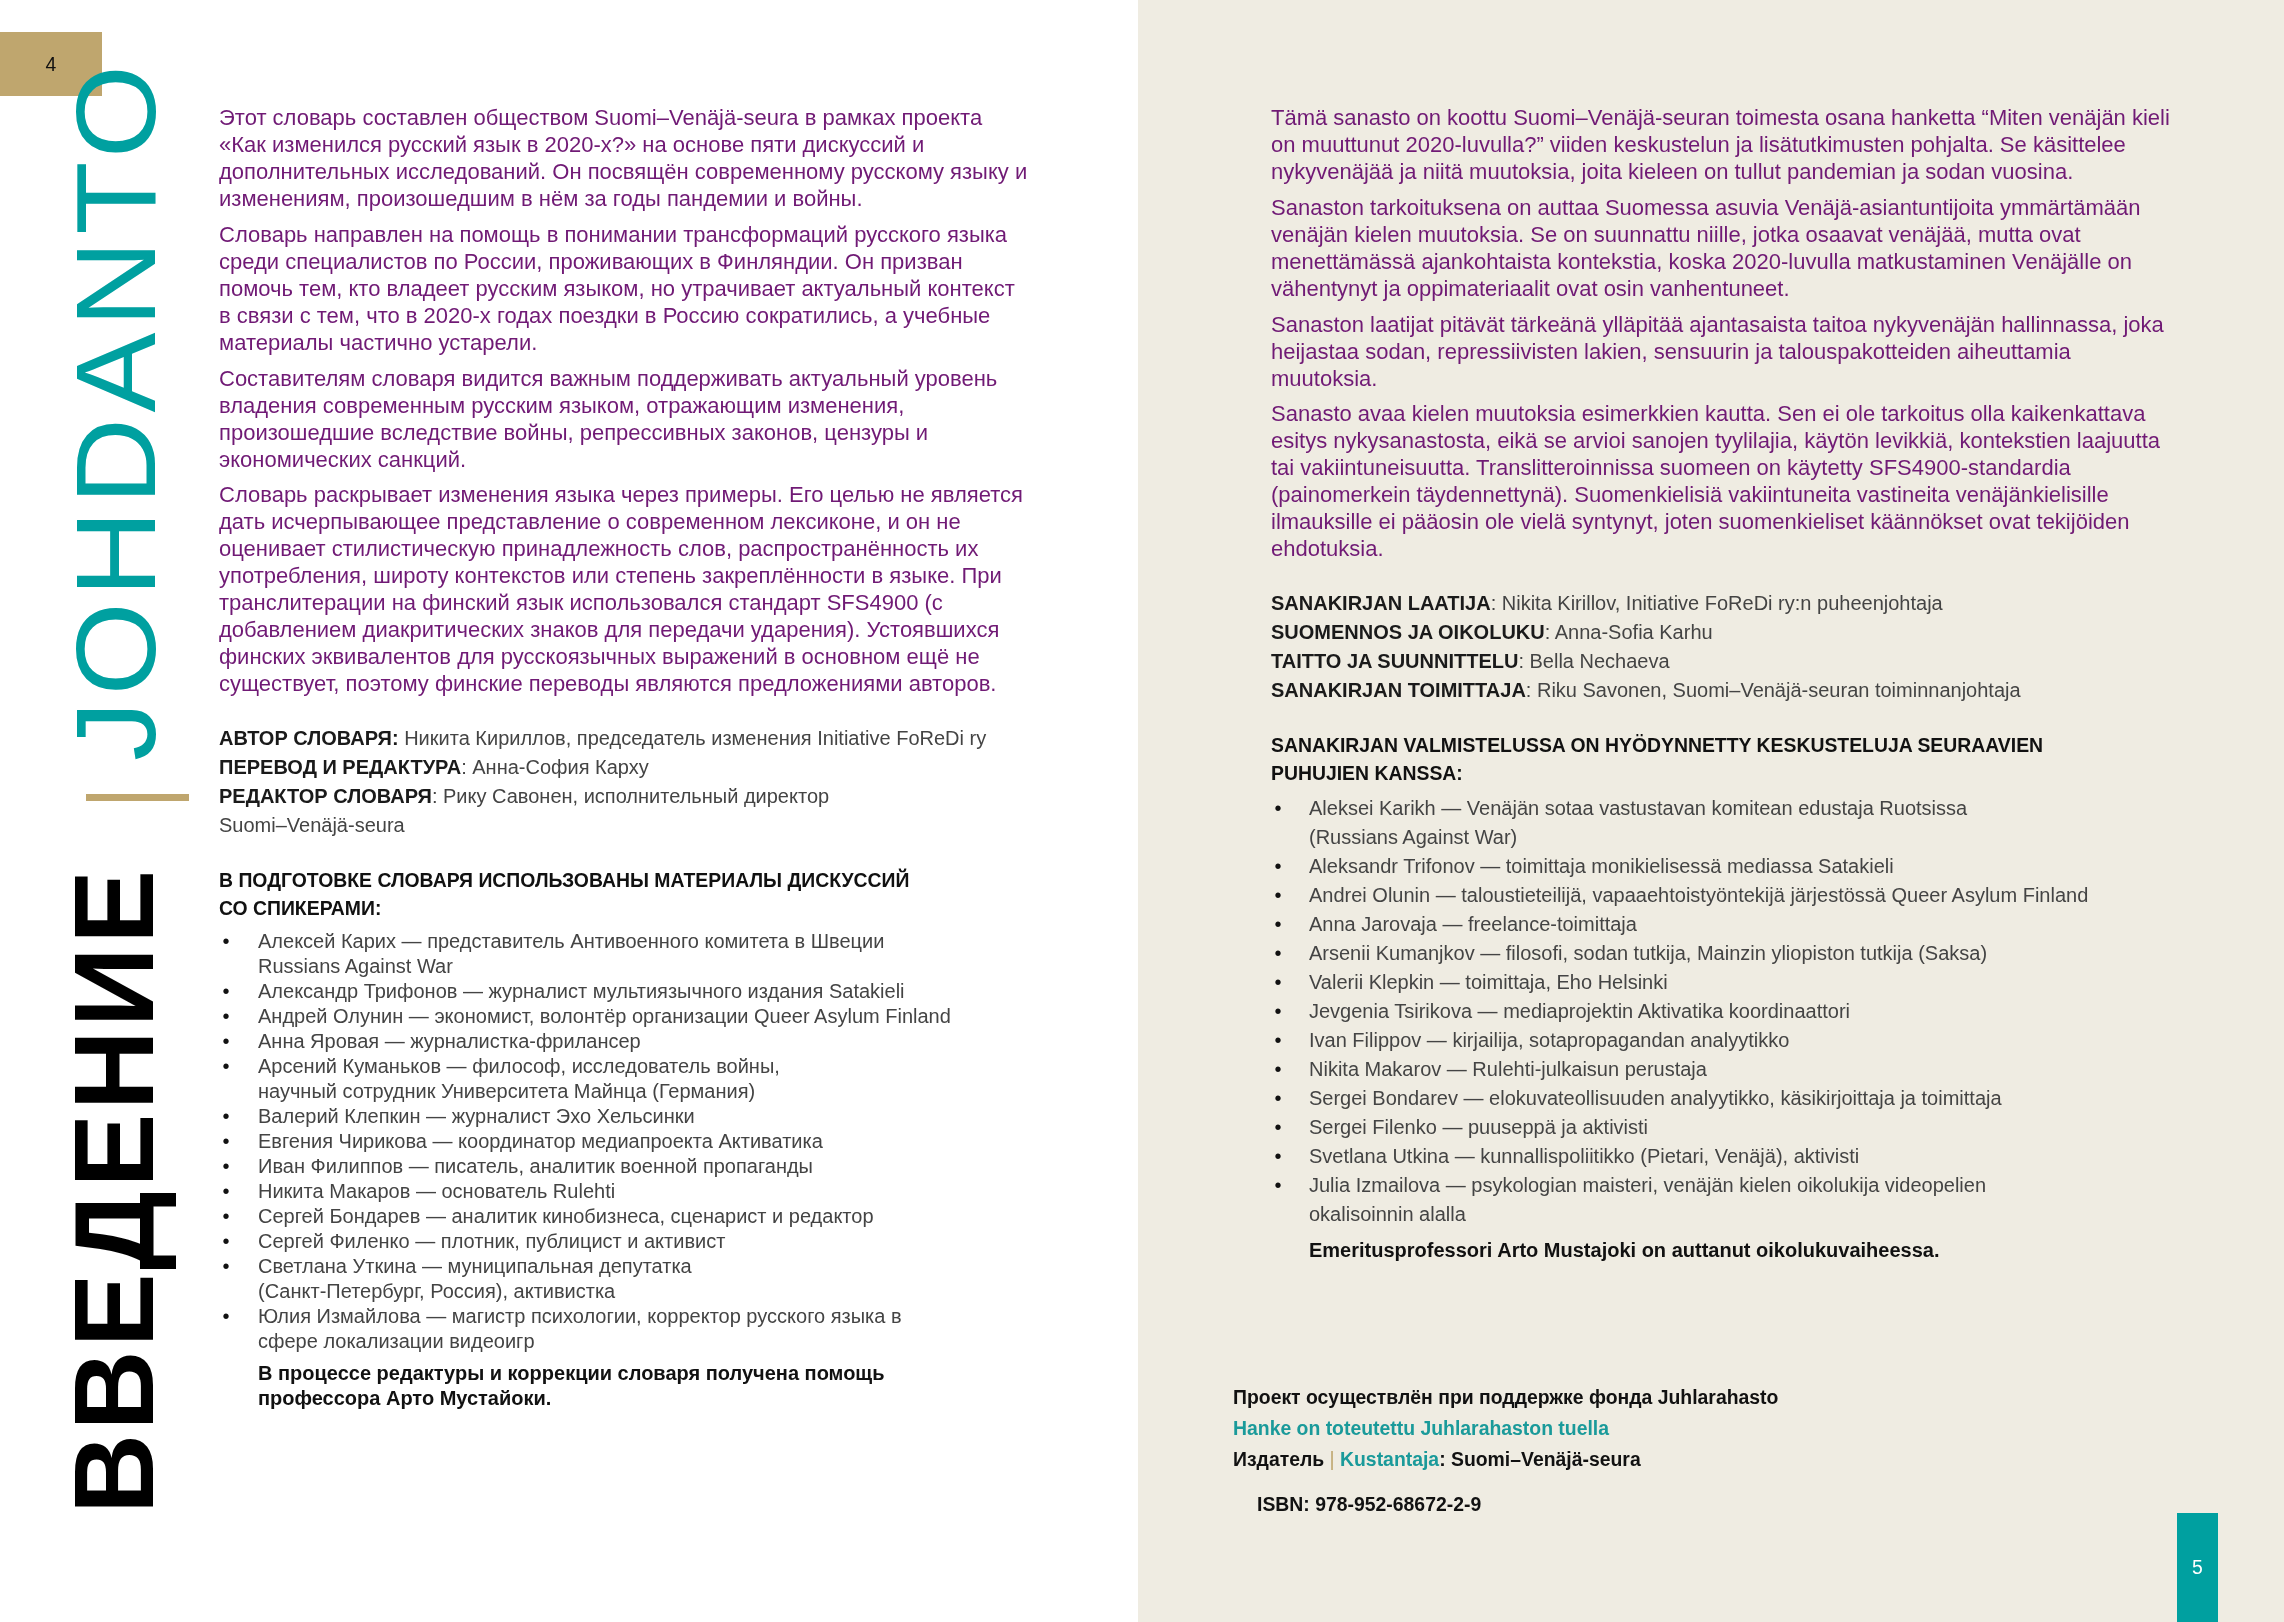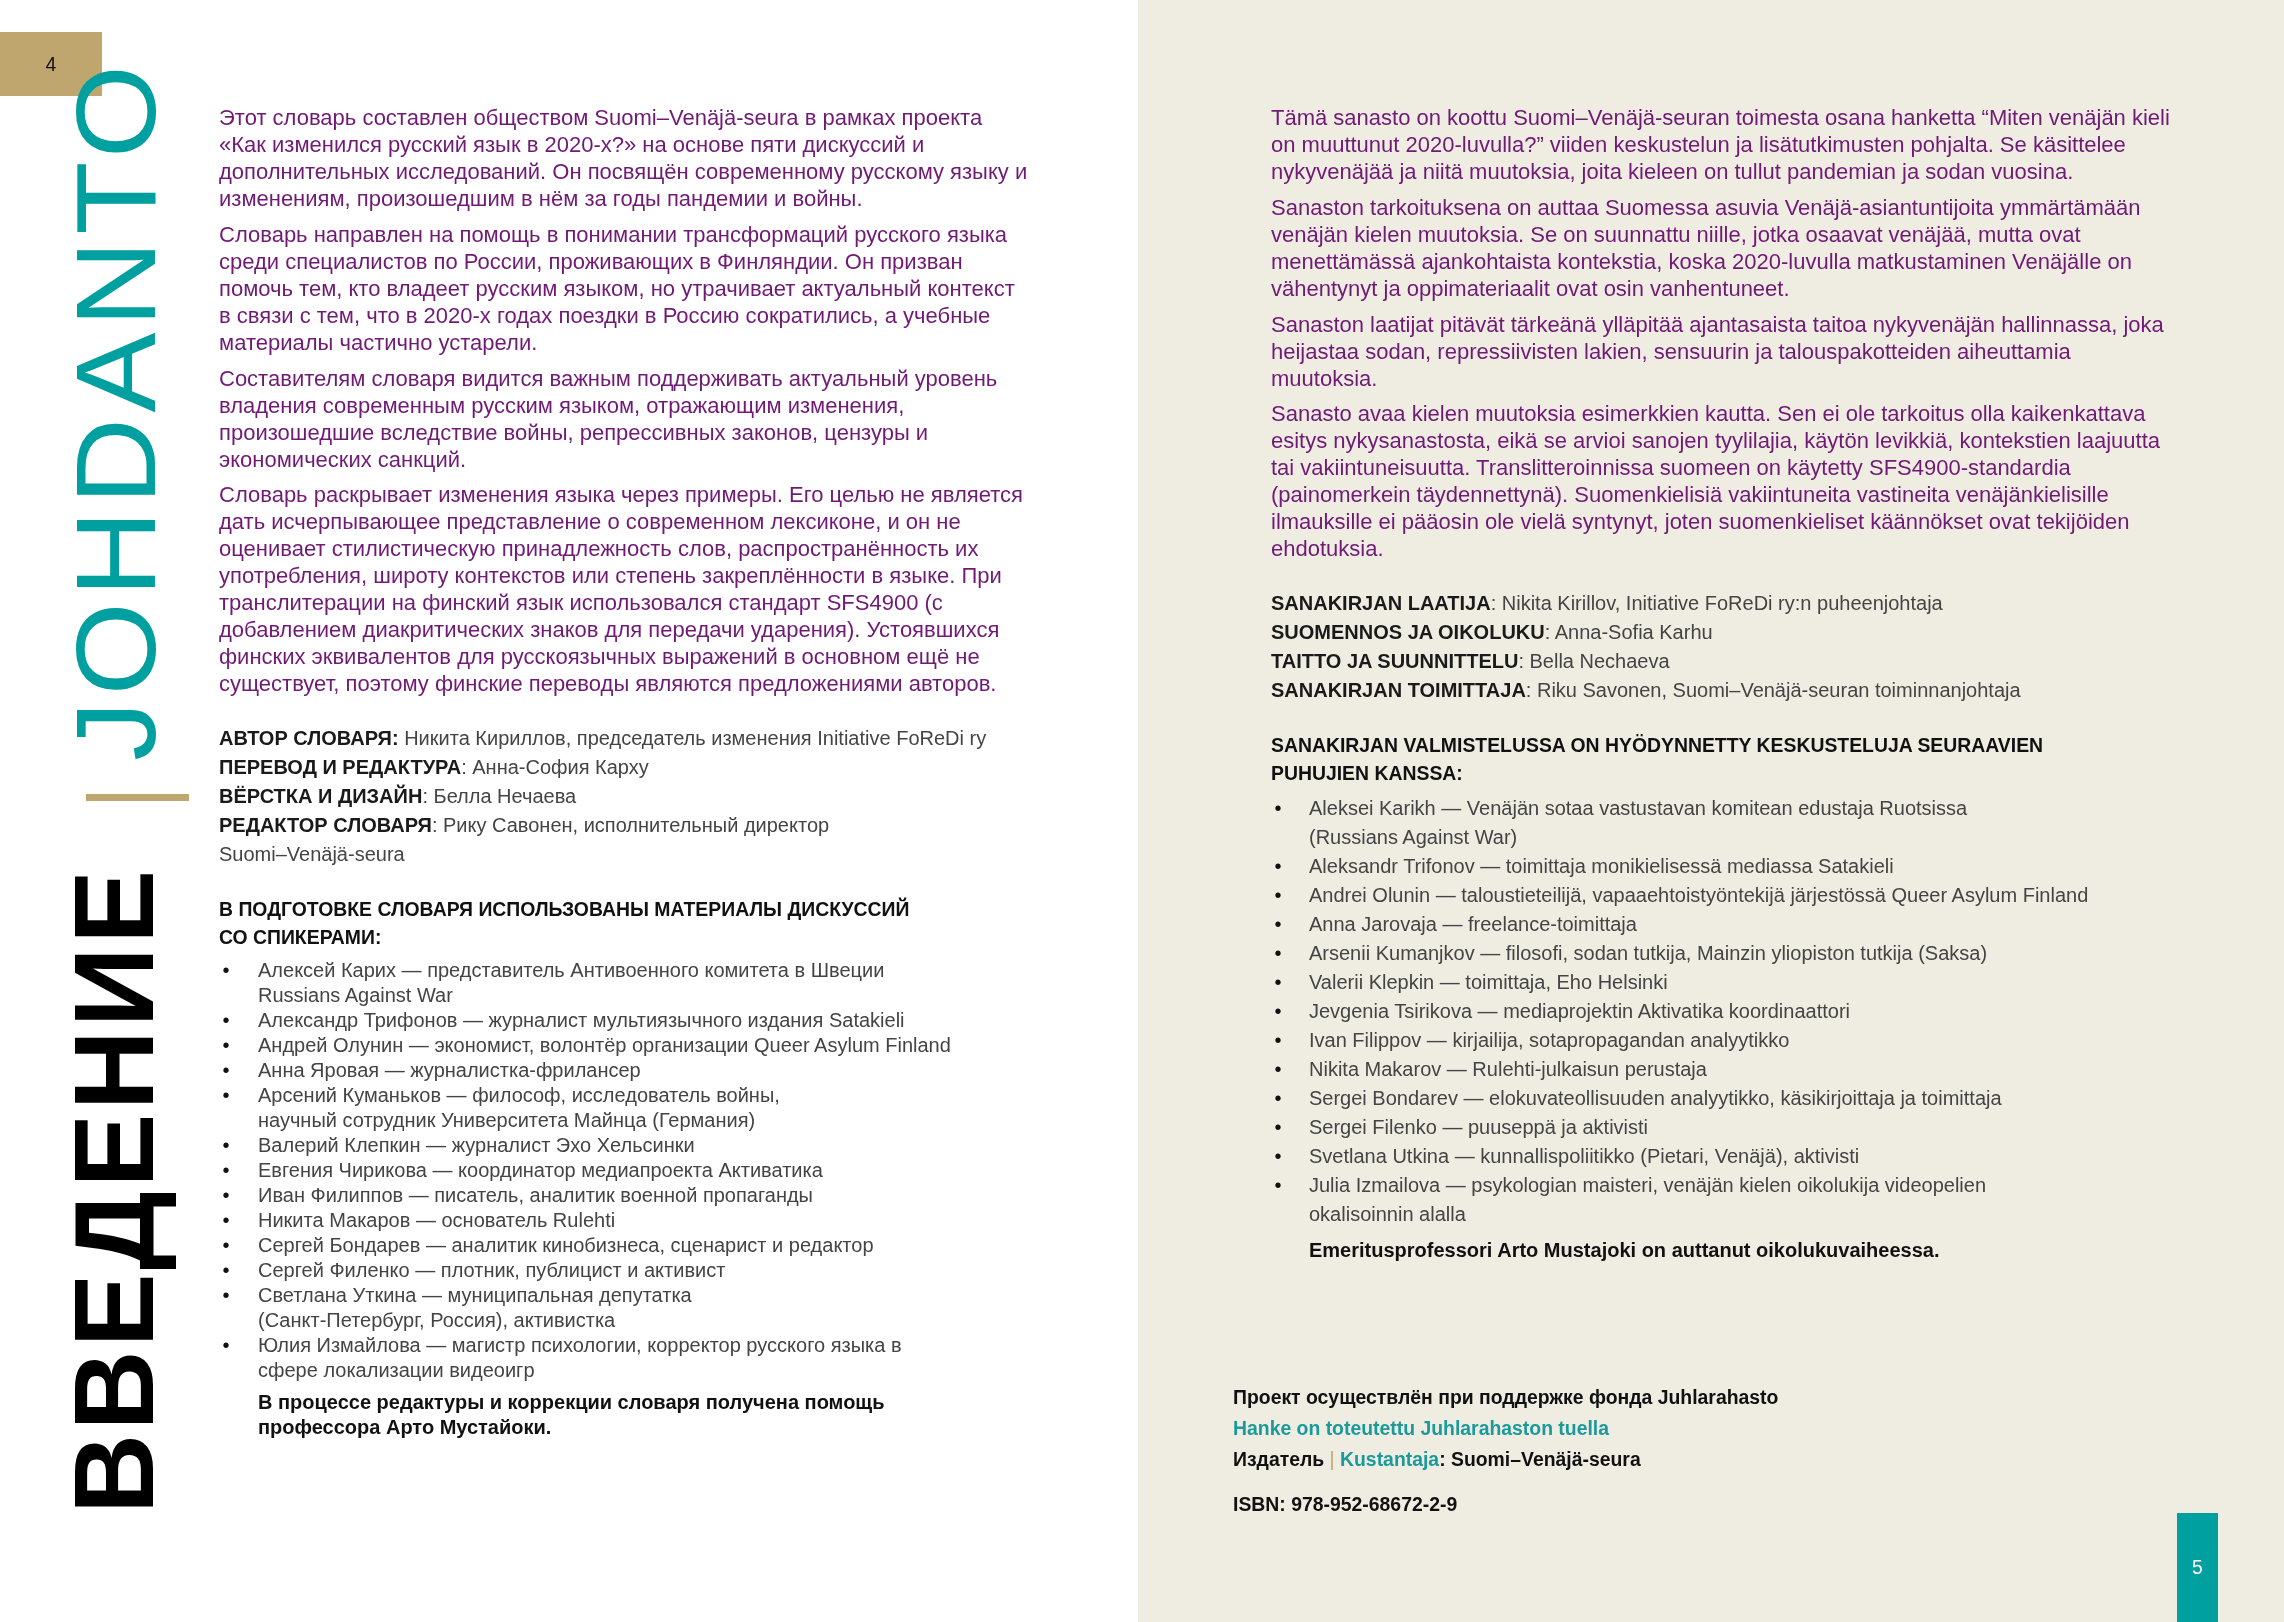--- a/index.html
+++ b/index.html
@@ -39,21 +39,21 @@
   .col-right .speakers li { padding-left: 38px; line-height: 29px; }
   .speakers li .bullet { position: absolute; left: 3.5px; top: 0; color: #111; }
 
   .thanks { padding-left: 39px; margin-top: 7px; font-size: 20px; line-height: 25px; color: #111; font-weight: bold; }
   .col-right .thanks { padding-left: 38px; line-height: 29px; }
 
   .imprint { position: absolute; left: 1233px; top: 1382px; width: 618px; }
   .imprint div { font-size: 19.4px; line-height: 31px; font-weight: bold; color: #111; }
   .imprint .teal { color: #1a9a9a; }
   .imprint .sep { color: #bfa66e; font-weight: normal; }
-  .imprint .isbn { margin-top: 14px; }
+  .imprint .isbn { margin-top: 14px; margin-left: 24px; }
 </style>
 </head>
 <body>
 
 <div class="page-left">
   <div class="page-num-left">
     <span>4</span>
   </div>
 
   <div class="vtitle vtitle-fi">JOHDANTO</div>
@@ -62,21 +62,20 @@
 
   <div class="col-left">
     <p class="para">Этот словарь составлен обществом Suomi–Venäjä-seura в рамках проекта «Как изменился русский язык в 2020-х?» на основе пяти дискуссий и дополнительных исследований. Он посвящён современному русскому языку и изменениям, произошедшим в нём за годы пандемии и войны.</p>
     <p class="para">Словарь направлен на помощь в понимании трансформаций русского языка среди специалистов по России, проживающих в Финляндии. Он призван помочь тем, кто владеет русским языком, но утрачивает актуальный контекст в связи с тем, что в 2020-х годах поездки в Россию сократились, а учебные материалы частично устарели.</p>
     <p class="para">Составителям словаря видится важным поддерживать актуальный уровень владения современным русским языком, отражающим изменения, произошедшие вследствие войны, репрессивных законов, цензуры и экономических санкций.</p>
     <p class="para">Словарь раскрывает изменения языка через примеры. Его целью не является дать исчерпывающее представление о современном лексиконе, и он не оценивает стилистическую принадлежность слов, распространённость их употребления, широту контекстов или степень закреплённости в языке. При транслитерации на финский язык использовался стандарт SFS4900 (с добавлением диакритических знаков для передачи ударения). Устоявшихся финских эквивалентов для русскоязычных выражений в основном ещё не существует, поэтому финские переводы являются предложениями авторов.</p>
 
     <div class="credits">
       <div class="credit-line"><span class="k">АВТОР СЛОВАРЯ:</span><span class="v"> Никита Кириллов, председатель изменения Initiative FoReDi ry</span></div>
       <div class="credit-line"><span class="k">ПЕРЕВОД И РЕДАКТУРА</span><span class="v">: Анна-София Кархy</span></div>
-      <div class="credit-line"><span class="k">ВЁРСТКА И ДИЗАЙН</span><span class="v">: Белла Нечаева</span></div>
       <div class="credit-line" style="width:671px"><span class="k">РЕДАКТОР СЛОВАРЯ</span><span class="v">: Рику Савонен, исполнительный директор Suomi–Venäjä-seura</span></div>
     </div>
 
     <div class="section-head" style="width:724px">В ПОДГОТОВКЕ СЛОВАРЯ ИСПОЛЬЗОВАНЫ МАТЕРИАЛЫ ДИСКУССИЙ СО СПИКЕРАМИ:</div>
 
     <ul class="speakers">
       <li style="width:706px"><span class="bullet">•</span><span>Алексей Карих — представитель Антивоенного комитета в Швеции Russians Against War</span></li>
       <li><span class="bullet">•</span><span>Александр Трифонов — журналист мультиязычного издания Satakieli</span></li>
       <li><span class="bullet">•</span><span>Андрей Олунин — экономист, волонтёр организации Queer Asylum Finland</span></li>
       <li><span class="bullet">•</span><span>Анна Яровая — журналистка-фрилансер</span></li>

